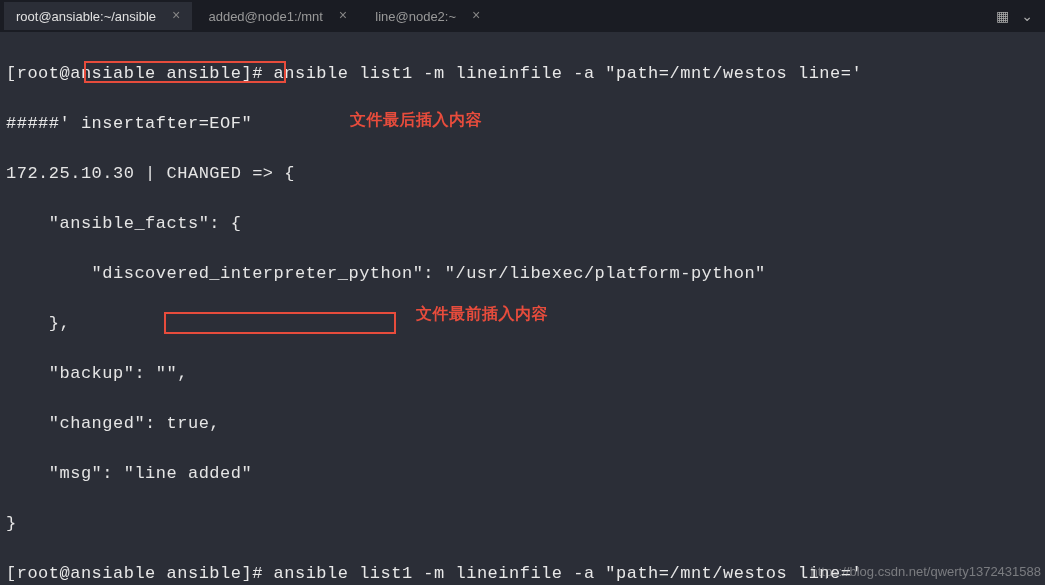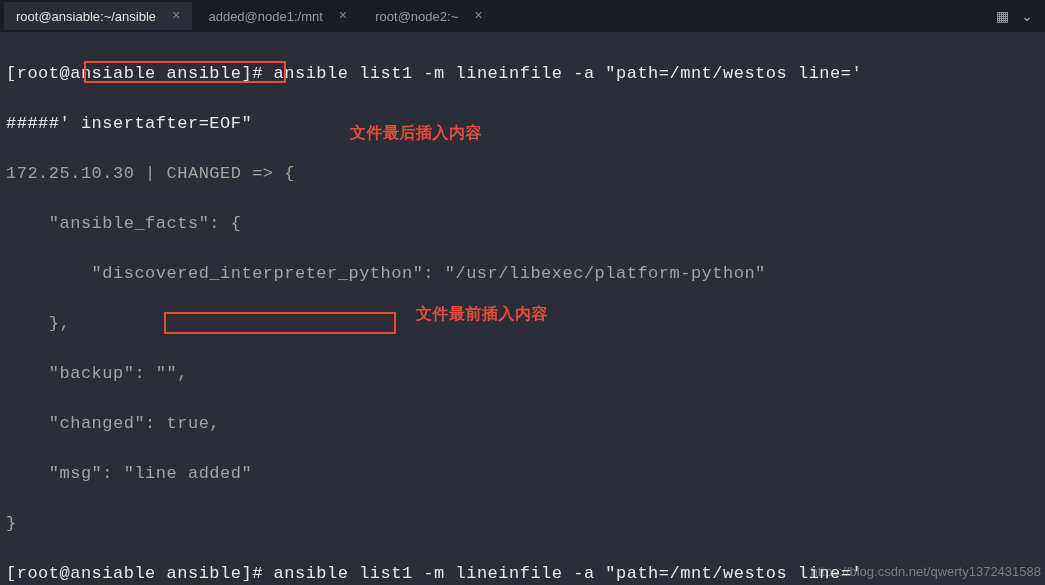--- a/index.html
+++ b/index.html
@@ -56,21 +56,21 @@
     .terminal {
       padding: 4px 6px;
       font-size: 17px;
       line-height: 25px;
       letter-spacing: 0.5px;
       position: relative;
       white-space: pre;
     }
     .ln { display: block; white-space: pre; }
     .white { color: #e8e8e8; }
-    .orange { color: #a3a3a3; }
+    .orange { color: #e5e5e5; }
     .cmd { color: #e8e8e8; }
     .highlight-box {
       position: absolute;
       border: 2px solid #e74c3c;
       pointer-events: none;
     }
     .annotation {
       position: absolute;
       color: #e74c3c;
       font-family: 'Microsoft YaHei', sans-serif;
@@ -92,21 +92,21 @@
 <div class="tab-bar">
   <div class="tab active">
     <span class="tab-label">root@ansiable:~/ansible</span>
     <span class="tab-close">×</span>
   </div>
   <div class="tab">
     <span class="tab-label">added@node1:/mnt</span>
     <span class="tab-close">×</span>
   </div>
   <div class="tab">
-    <span class="tab-label">root@node2:~</span>
+    <span class="tab-label">line@node2:~</span>
     <span class="tab-close">×</span>
   </div>
   <div class="spacer"></div>
   <div class="tab-controls">
     <span class="ctrl-icon">▦</span>
     <span class="ctrl-icon">⌄</span>
   </div>
 </div>
 
 <div class="terminal">
@@ -126,19 +126,19 @@
 
 
 
 
 
 
 
 
 
   <div class="highlight-box" style="left:84px; top:29px; width:202px; height:22px;"></div>
-  <div class="annotation" style="left:350px; top:88px;">文件最后插入内容</div>
+  <div class="annotation" style="left:350px; top:75px;">文件最后插入内容</div>
 
   <div class="highlight-box" style="left:164px; top:280px; width:232px; height:22px;"></div>
   <div class="annotation" style="left:416px; top:269px;">文件最前插入内容</div>
 </div>
 
 <div class="watermark">https://blog.csdn.net/qwerty1372431588</div>
 
 </body></html>

